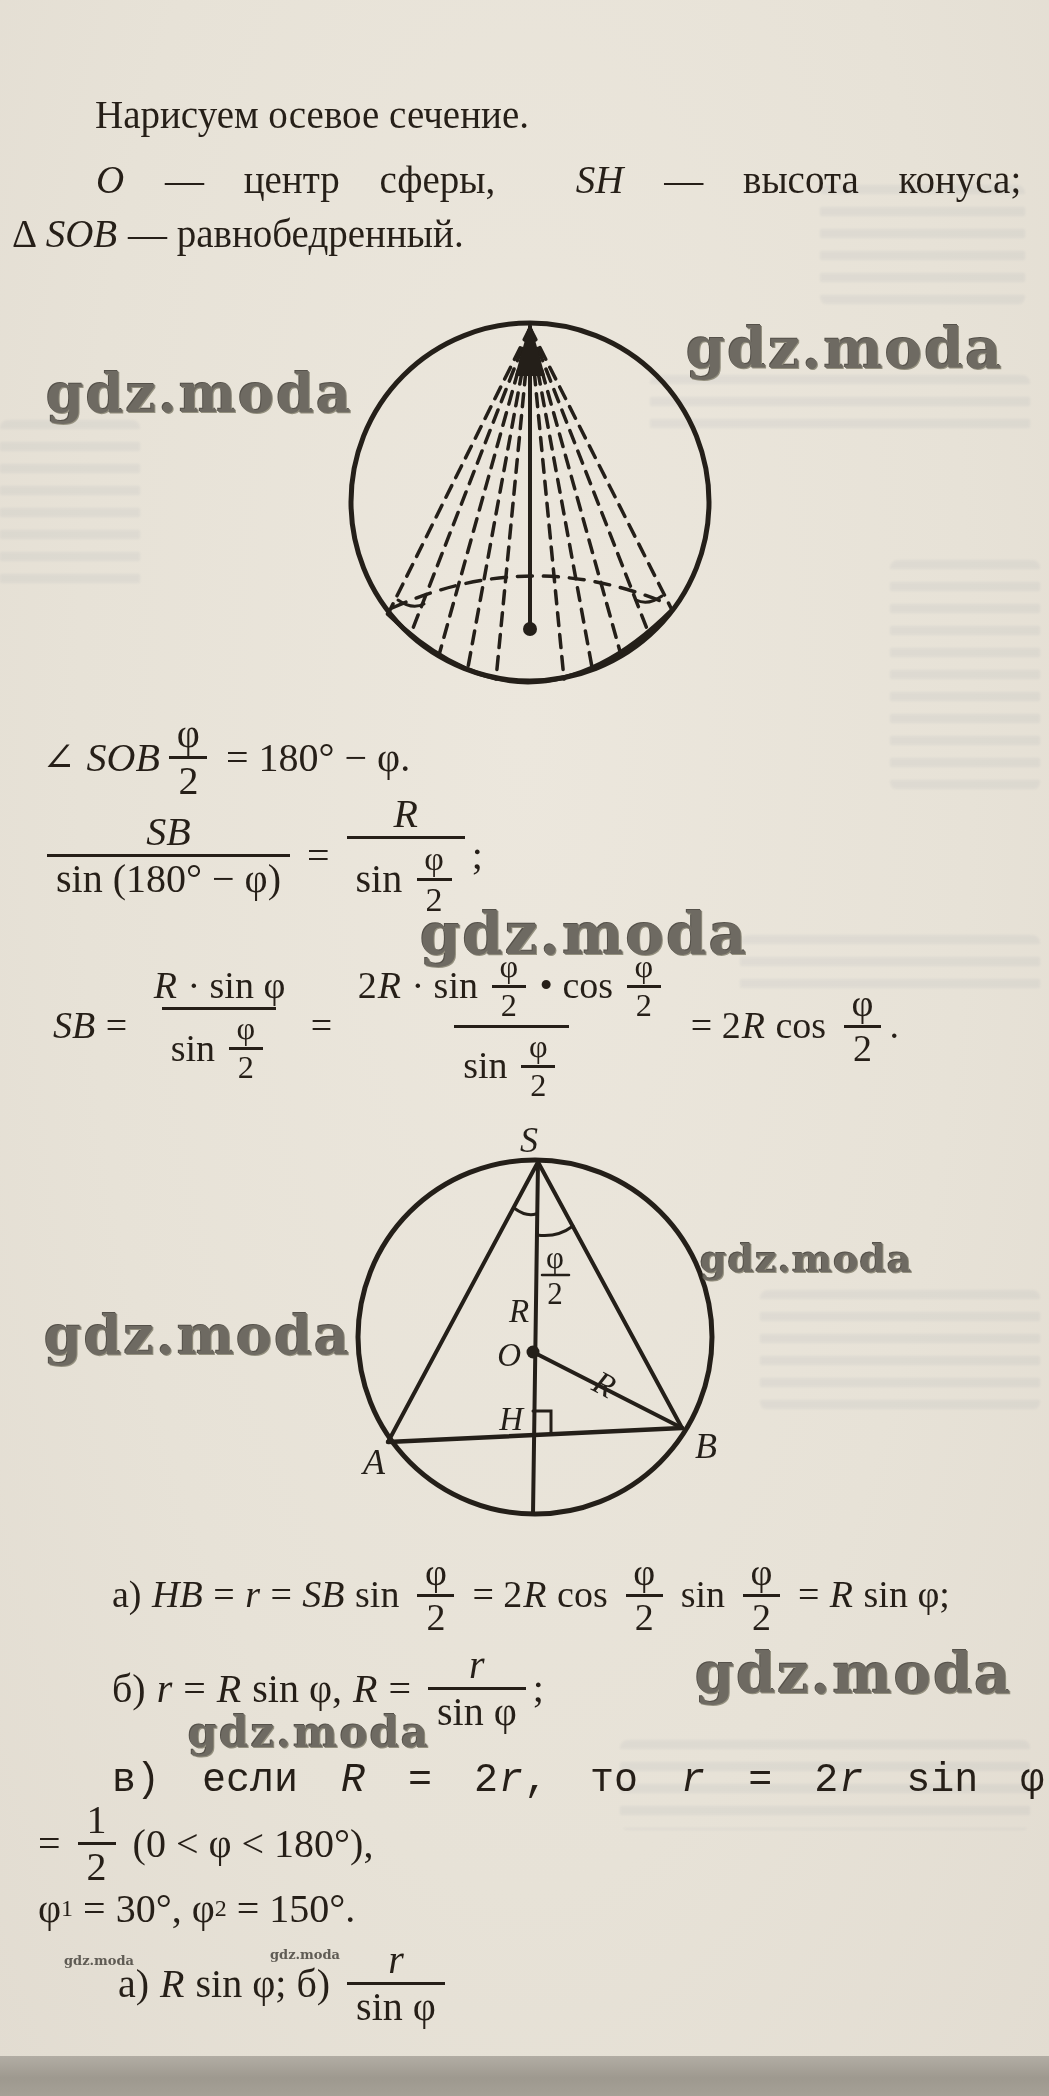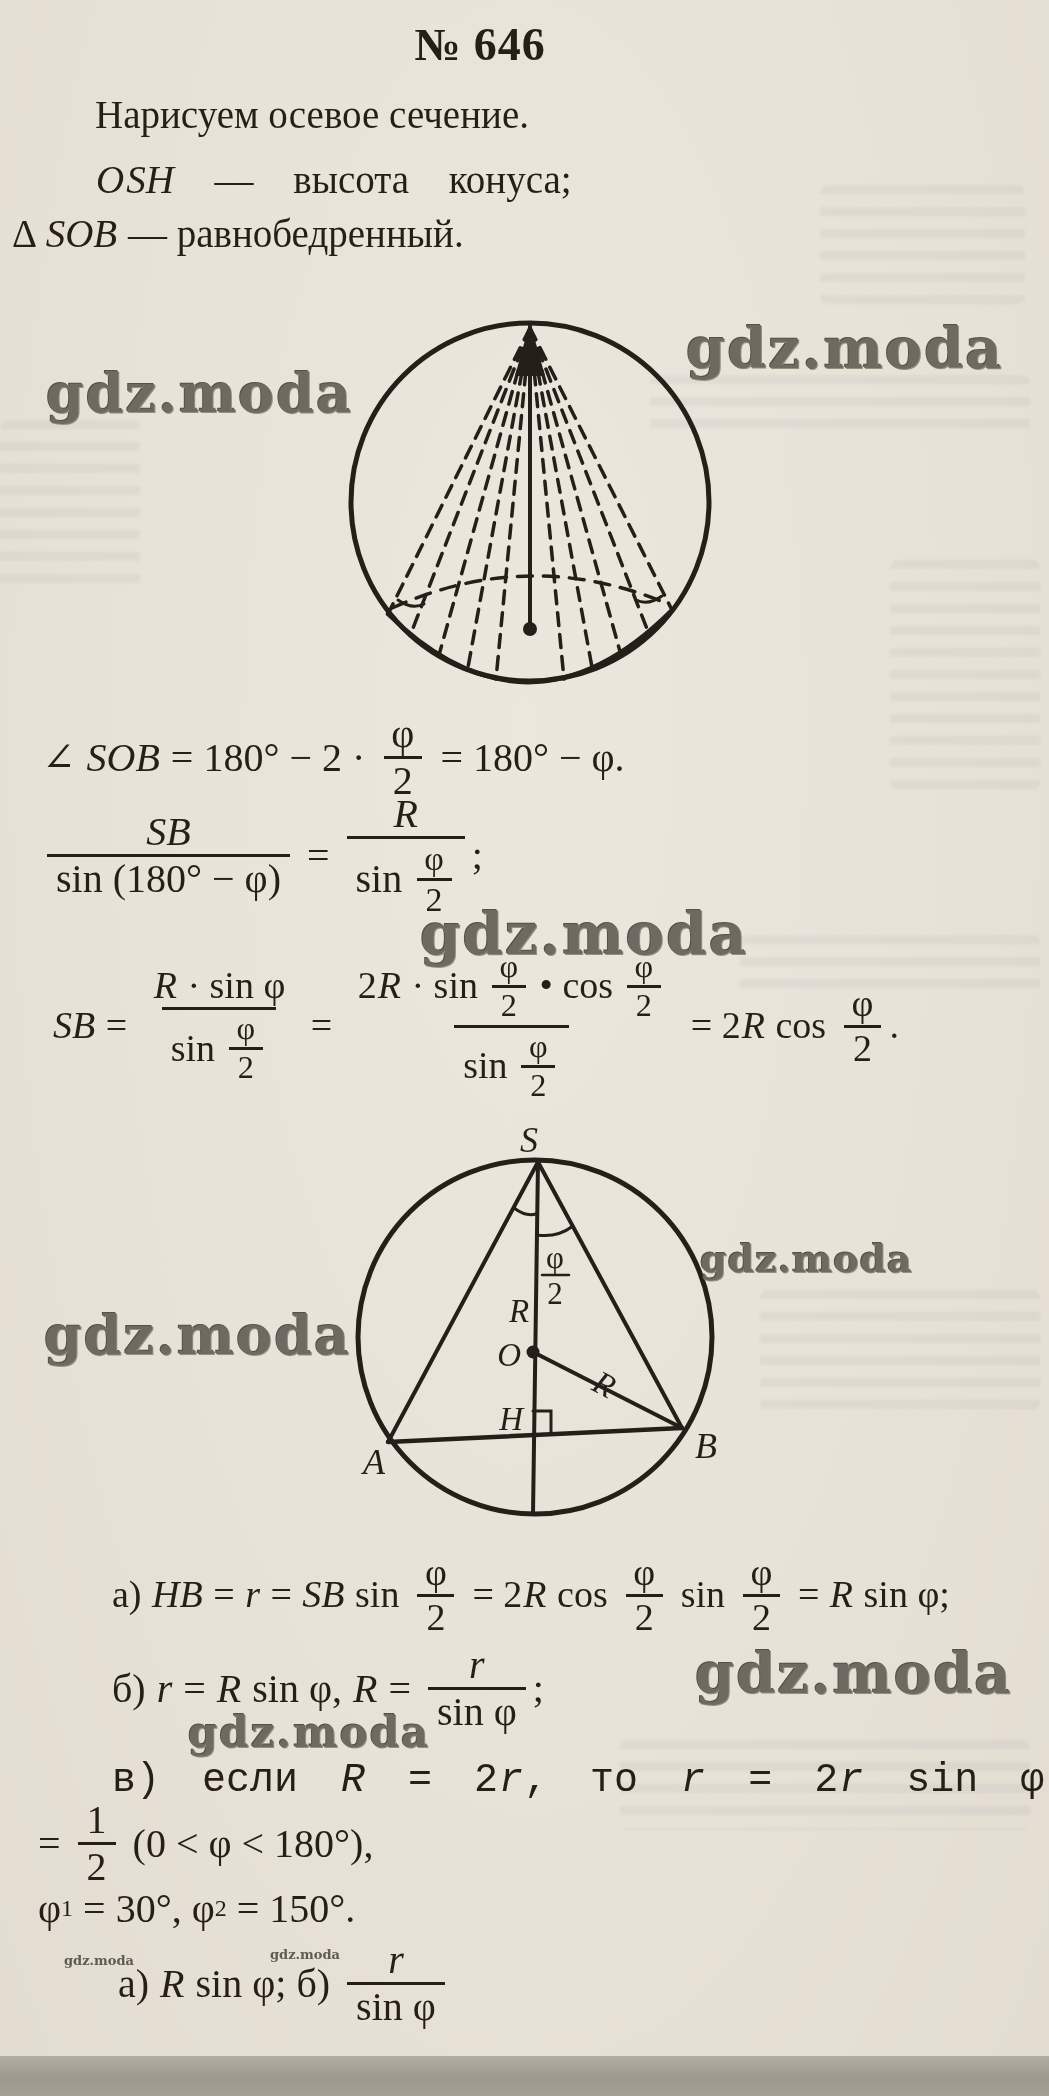--- a/index.html
+++ b/index.html
@@ -47,24 +47,23 @@
 <div id="page">
 
   <div class="bleed" style="left:820px;top:185px;width:205px;height:120px;"></div>
   <div class="bleed" style="left:650px;top:375px;width:380px;height:60px;"></div>
   <div class="bleed" style="left:890px;top:560px;width:150px;height:230px;"></div>
   <div class="bleed" style="left:740px;top:935px;width:300px;height:60px;"></div>
   <div class="bleed" style="left:760px;top:1290px;width:280px;height:120px;"></div>
   <div class="bleed" style="left:620px;top:1740px;width:410px;height:90px;"></div>
   <div class="bleed" style="left:0px;top:420px;width:140px;height:170px;"></div>
 
-  <div class="abs title">№ 646</div>
 
   <div class="abs textline" style="left:95px;top:92px;">Нарисуем осевое сечение.</div>
-  <div class="abs textline math justify" style="left:95px;top:160px;"><span class="i">О</span><span class="i">SH</span><span class="r"> — высота конуса;</span></div>
+  <div class="abs textline math justify" style="left:95px;top:160px;"><span class="i">О</span><span class="r"> — центр сферы,  </span><span class="i">SH</span><span class="r"> — высота конуса;</span></div>
   <div class="abs textline math" style="left:12px;top:214px;"><span class="r">Δ </span><span class="i">SOB</span><span class="r"> — равнобедренный.</span></div>
 
   <div class="abs" style="left:338px;top:312px;">
     <svg width="384" height="384" viewBox="0 0 384 384">
       <g stroke="#241f19" fill="none" stroke-linecap="round">
         <circle cx="192" cy="190" r="179" stroke-width="5"></circle>
 
         <g stroke-width="3.5" stroke-dasharray="13 9">
           <line x1="192" y1="16" x2="50" y2="302"></line>
           <line x1="192" y1="16" x2="72.7" y2="322"></line>
@@ -87,21 +86,21 @@
         <path d="M 324,284 q -14,10 -26,4" stroke-width="3"></path>
       </g>
       <polygon points="192,10 177,64 207,64" fill="#241f19"></polygon>
       <circle cx="192" cy="317" r="7" fill="#241f19"></circle>
     </svg>
   </div>
 
   <div class="wm" style="left:46px;top:366px;font-size:54px;">gdz.moda</div>
   <div class="wm" style="left:686px;top:320px;font-size:56px;">gdz.moda</div>
 
-  <div class="abs math" style="left:42px;top:712px;font-size:40px;"><span class="r">∠ </span><span class="i">SOB</span><span class="r"> = 180° − 2 · </span><span class="frac"><span class="fnum"><span class="r">φ</span></span><span class="fden"><span class="r">2</span></span></span><span class="r"> = 180° − φ.</span></div>
+  <div class="abs math" style="left:42px;top:712px;font-size:40px;"><span class="r">∠ </span><span class="i">SOB</span><span class="frac"><span class="fnum"><span class="r">φ</span></span><span class="fden"><span class="r">2</span></span></span><span class="r"> = 180° − φ.</span></div>
   <div class="abs math" style="left:40px;top:792px;font-size:40px;"><span class="frac"><span class="fnum"><span class="i">SB</span></span><span class="fden"><span class="r">sin (180° − φ)</span></span></span><span class="r"> = </span><span class="frac"><span class="fnum"><span class="i">R</span></span><span class="fden"><span class="r">sin </span><span class="frac"><span class="fnum"><span class="r">φ</span></span><span class="fden"><span class="r">2</span></span></span></span></span><span class="r">;</span></div>
   <div class="wm" style="left:420px;top:905px;font-size:58px;">gdz.moda</div>
   <div class="abs math" style="left:52px;top:948px;font-size:38px;"><span class="i">SB</span><span class="r"> = </span><span class="frac"><span class="fnum"><span class="i">R</span><span class="r"> · sin φ</span></span><span class="fden"><span class="r">sin </span><span class="frac"><span class="fnum"><span class="r">φ</span></span><span class="fden"><span class="r">2</span></span></span></span></span><span class="r"> = </span><span class="frac"><span class="fnum"><span class="r">2</span><span class="i">R</span><span class="r"> · sin </span><span class="frac"><span class="fnum"><span class="r">φ</span></span><span class="fden"><span class="r">2</span></span></span><span class="r"> • cos </span><span class="frac"><span class="fnum"><span class="r">φ</span></span><span class="fden"><span class="r">2</span></span></span></span><span class="fden"><span class="r">sin </span><span class="frac"><span class="fnum"><span class="r">φ</span></span><span class="fden"><span class="r">2</span></span></span></span></span><span class="r"> = 2</span><span class="i">R</span><span class="r"> cos </span><span class="frac"><span class="fnum"><span class="r">φ</span></span><span class="fden"><span class="r">2</span></span></span><span class="r">.</span></div>
 
   <div class="abs" style="left:345px;top:1122px;">
     <svg width="390" height="400" viewBox="0 0 390 400">
       <g stroke="#241f19" fill="none" stroke-linecap="round">
         <circle cx="190" cy="215" r="177" stroke-width="5"></circle>
         <line x1="193" y1="40" x2="43" y2="320" stroke-width="4"></line>
         <line x1="193" y1="40" x2="337" y2="306" stroke-width="4"></line>

